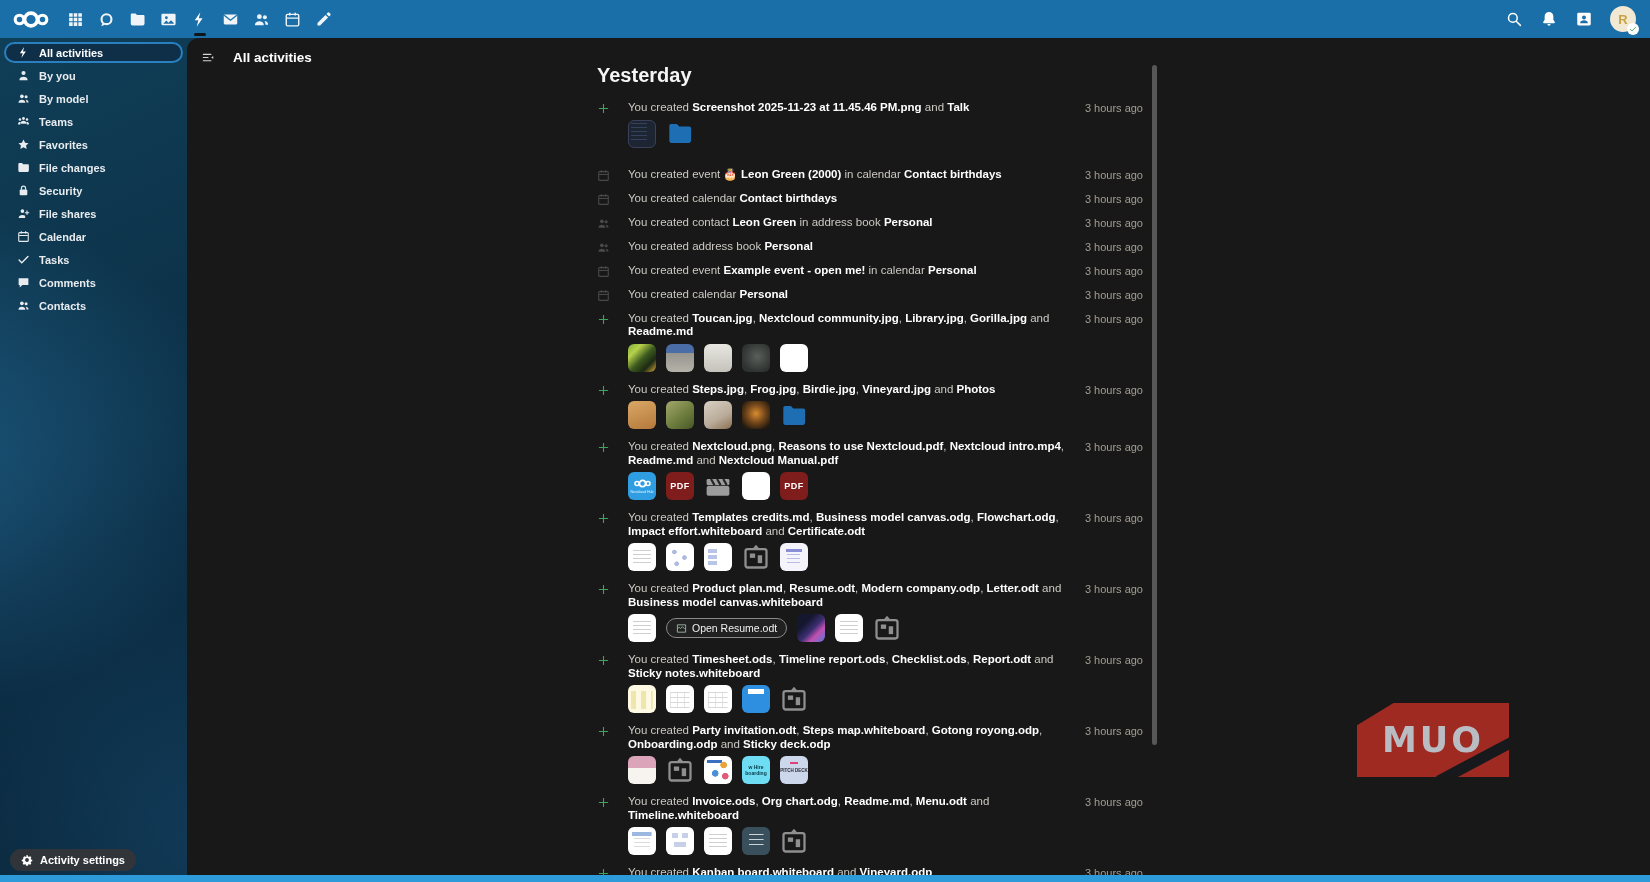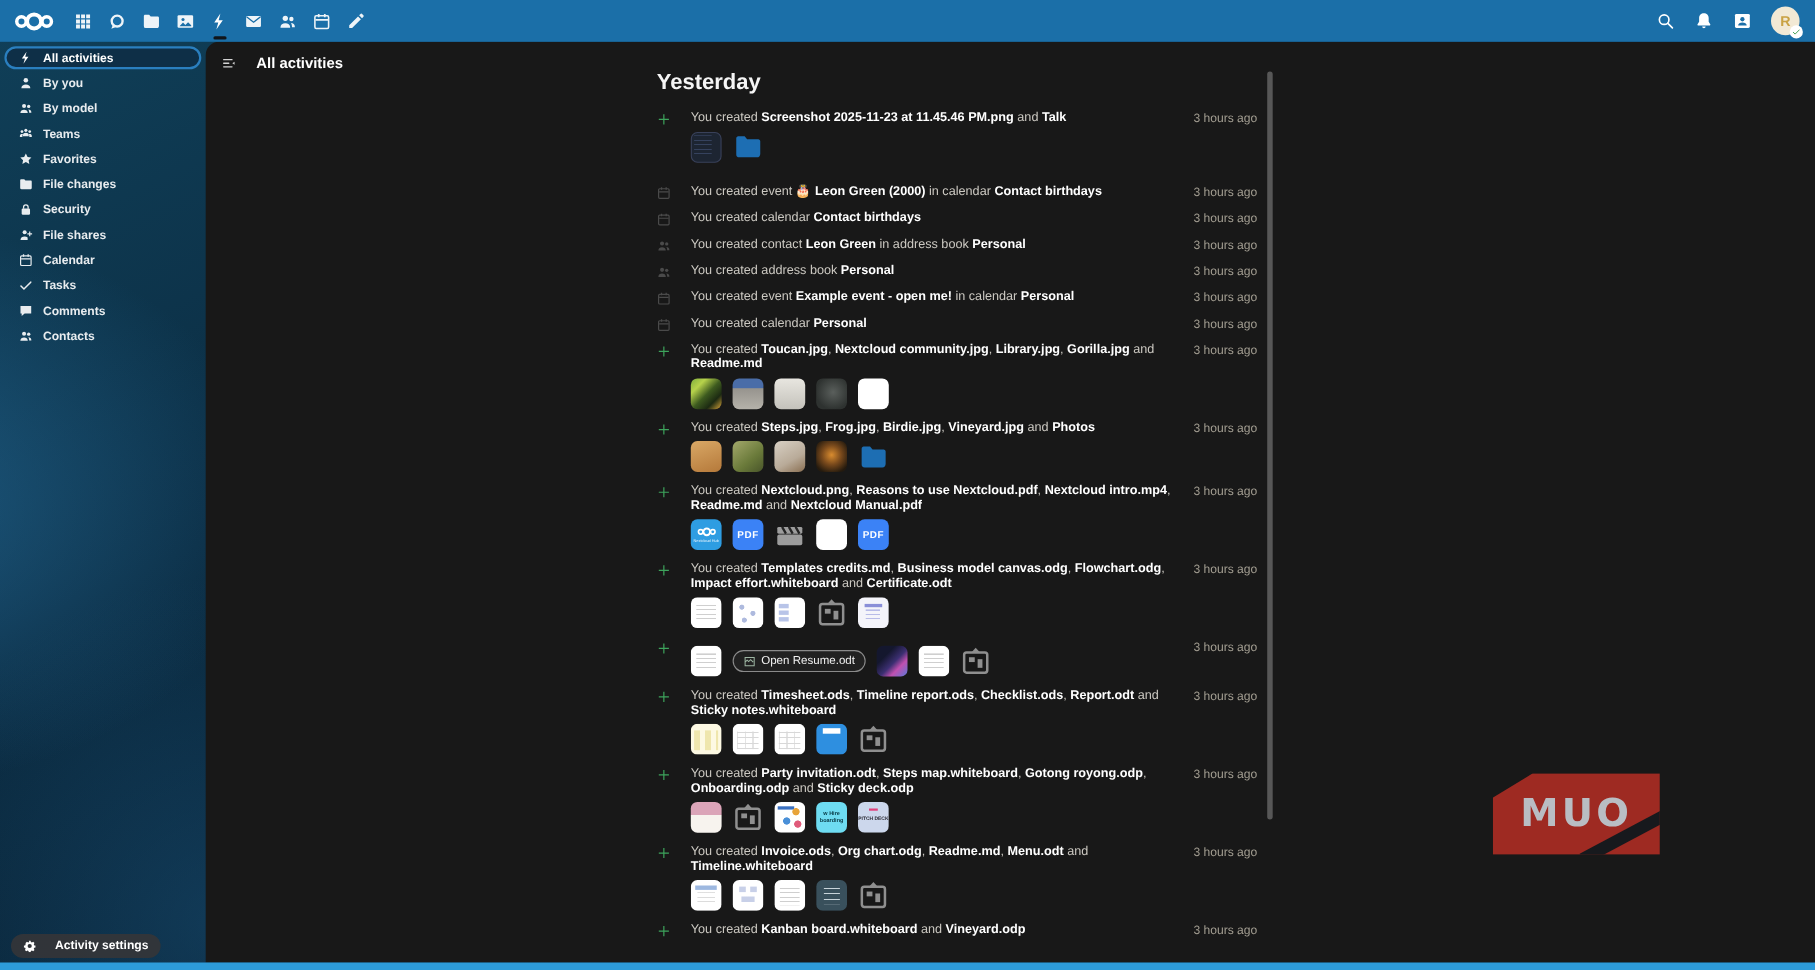--- a/index.html
+++ b/index.html
@@ -34,21 +34,21 @@
     background:#fff;display:flex;align-items:center;justify-content:center}
   .status-badge svg{width:8px;height:8px;color:#3fa14f}
 
   
   .sidebar{position:absolute;left:0;top:38px;width:187px;bottom:7px;z-index:2}
   .sidelist{list-style:none;margin:0;padding:2px 0 0 0}
   .sideitem{display:flex;align-items:center;gap:9px;height:21px;margin:2px 4px;padding:0 6px 0 11px;
     border-radius:12px;color:#e8ecef;font-size:11px;font-weight:600;background:none;border:2px solid transparent;width:179px;text-align:left}
   .sideitem svg{width:13px;height:13px;fill:currentColor;flex:none}
   .sideitem.active{background:#0e2f47;border-color:#2a7fbf;color:#fff}
-  .settings-btn{position:absolute;left:10px;bottom:4px;height:22px;display:flex;align-items:center;gap:17px;
+  .settings-btn{position:absolute;left:10px;bottom:4px;height:22px;display:flex;align-items:center;gap:7px;
     background:rgba(52,53,56,.92);border:none;border-radius:12px;padding:0 11px;color:#fff;font-size:11px;font-weight:700}
   .settings-btn svg{width:12px;height:12px;fill:currentColor}
 
   
   .main{position:absolute;left:187px;top:38px;right:0;bottom:7px;background:#181818;
     border-radius:12px 0 0 0;overflow:hidden}
   .content-header{position:absolute;top:6px;left:8px;display:flex;align-items:center;gap:12px}
   .collapse-btn{width:26px;height:26px;display:flex;align-items:center;justify-content:center;
     background:none;border:none;color:#d4d4d4}
   .collapse-btn svg{width:15px;height:15px;fill:currentColor}
@@ -84,21 +84,21 @@
   .t-doc{background:#fff}
   .t-doclines{background:#fff;background-image:repeating-linear-gradient(180deg,#cfcfcf 0 1px,transparent 1px 4px);
     background-size:64% 58%;background-position:50% 62%;background-repeat:no-repeat}
   .t-steps{background:linear-gradient(160deg,#d9a866,#b5793a)}
   .t-frog{background:linear-gradient(140deg,#a3a86b,#6a7a3a 60%,#49552a)}
   .t-birdie{background:linear-gradient(150deg,#d8d0c4,#b9ab99 60%,#8a6f52)}
   .t-vineyard{background:radial-gradient(circle at 50% 45%,#d98c2f 0%,#7a4a1c 42%,#241a0e 82%)}
   .t-nc{background:#2e9de2;display:flex;flex-direction:column;align-items:center;justify-content:center;gap:1px}
   .t-nc svg{width:19px;height:11px;color:#fff}
   .t-nc .nclabel{font-size:3.5px;color:#eaf5fd;line-height:4px}
-  .t-pdf{background:#3b82f6;color:#fff;font-weight:700;font-size:9px;letter-spacing:.5px;
+  .t-pdf{background:#7f1d1d;color:#fff;font-weight:700;font-size:9px;letter-spacing:.5px;
     display:flex;align-items:center;justify-content:center}
   .t-video{background:none;border-radius:0}
   .t-wb{background:none;border-radius:0;display:flex;align-items:center;justify-content:center}
   .t-diagram{background:#fff;background-image:
     radial-gradient(circle at 30% 32%,#aebade 0 2px,transparent 2.6px),
     radial-gradient(circle at 66% 52%,#aebade 0 2px,transparent 2.6px),
     radial-gradient(circle at 38% 74%,#aebade 0 2px,transparent 2.6px)}
   .t-flow{background:#fff;background-image:linear-gradient(#b8c4e8,#b8c4e8),linear-gradient(#b8c4e8,#b8c4e8),linear-gradient(#b8c4e8,#b8c4e8);
     background-size:9px 4px,9px 4px,9px 4px;background-position:22% 25%,22% 50%,22% 75%;background-repeat:no-repeat}
   .t-cert{background:#f4f4fa;background-image:linear-gradient(#8a8fd8,#8a8fd8),repeating-linear-gradient(180deg,#b8bce8 0 1px,transparent 1px 4px);
@@ -675,20 +675,21 @@
      </div>
      <span class="time">3 hours ago</span>
         </div>
         <div class="row has-thumbs">
           <span class="ric plus">
             <svg viewBox="0 0 24 24">
               <use href="#i-plus"></use>
             </svg>
           </span>
      <div class="rbody">
+       <p class="rtext"><span>You created </span><b>Product plan.md</b><span>, </span><b>Resume.odt</b><span>, </span><b>Modern company.odp</b><span>, </span><b>Letter.odt</b><span> and </span><b>Business model canvas.whiteboard</b></p>
        <div class="thumbs">
               <span class="thumb t-doclines"></span>
               <span class="alt-thumb">
                 <svg viewBox="0 0 24 24">
                   <use href="#i-broken"></use>
                 </svg>
                 <span>Open Resume.odt</span>
               </span>
               <span class="thumb t-sdark"></span>
               <span class="thumb t-doclines"></span>

